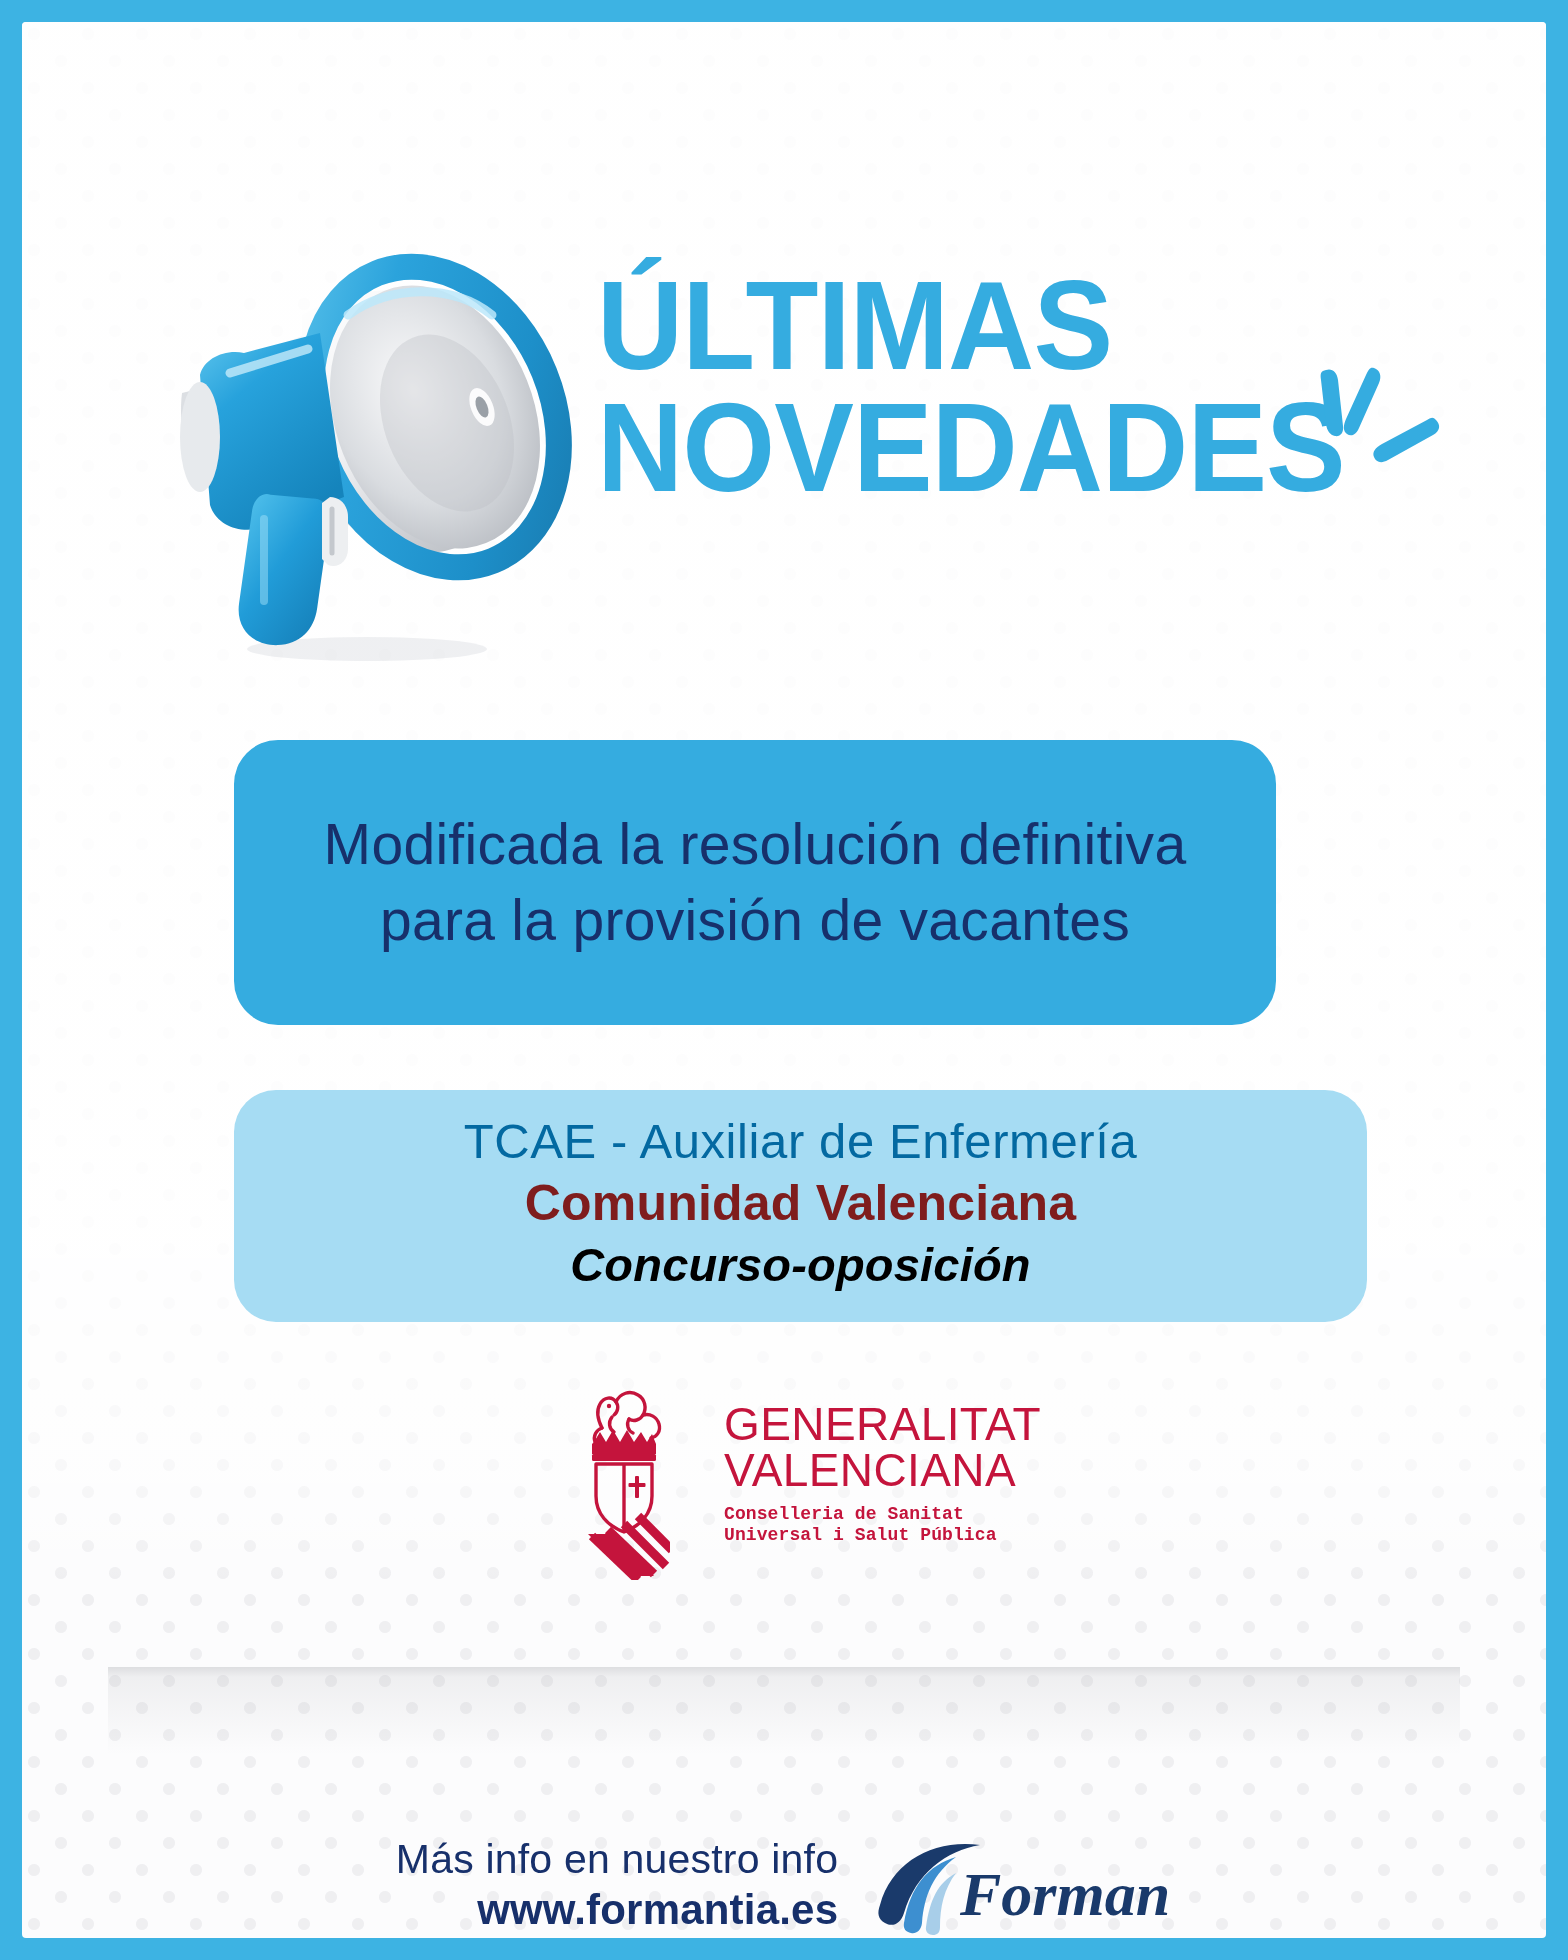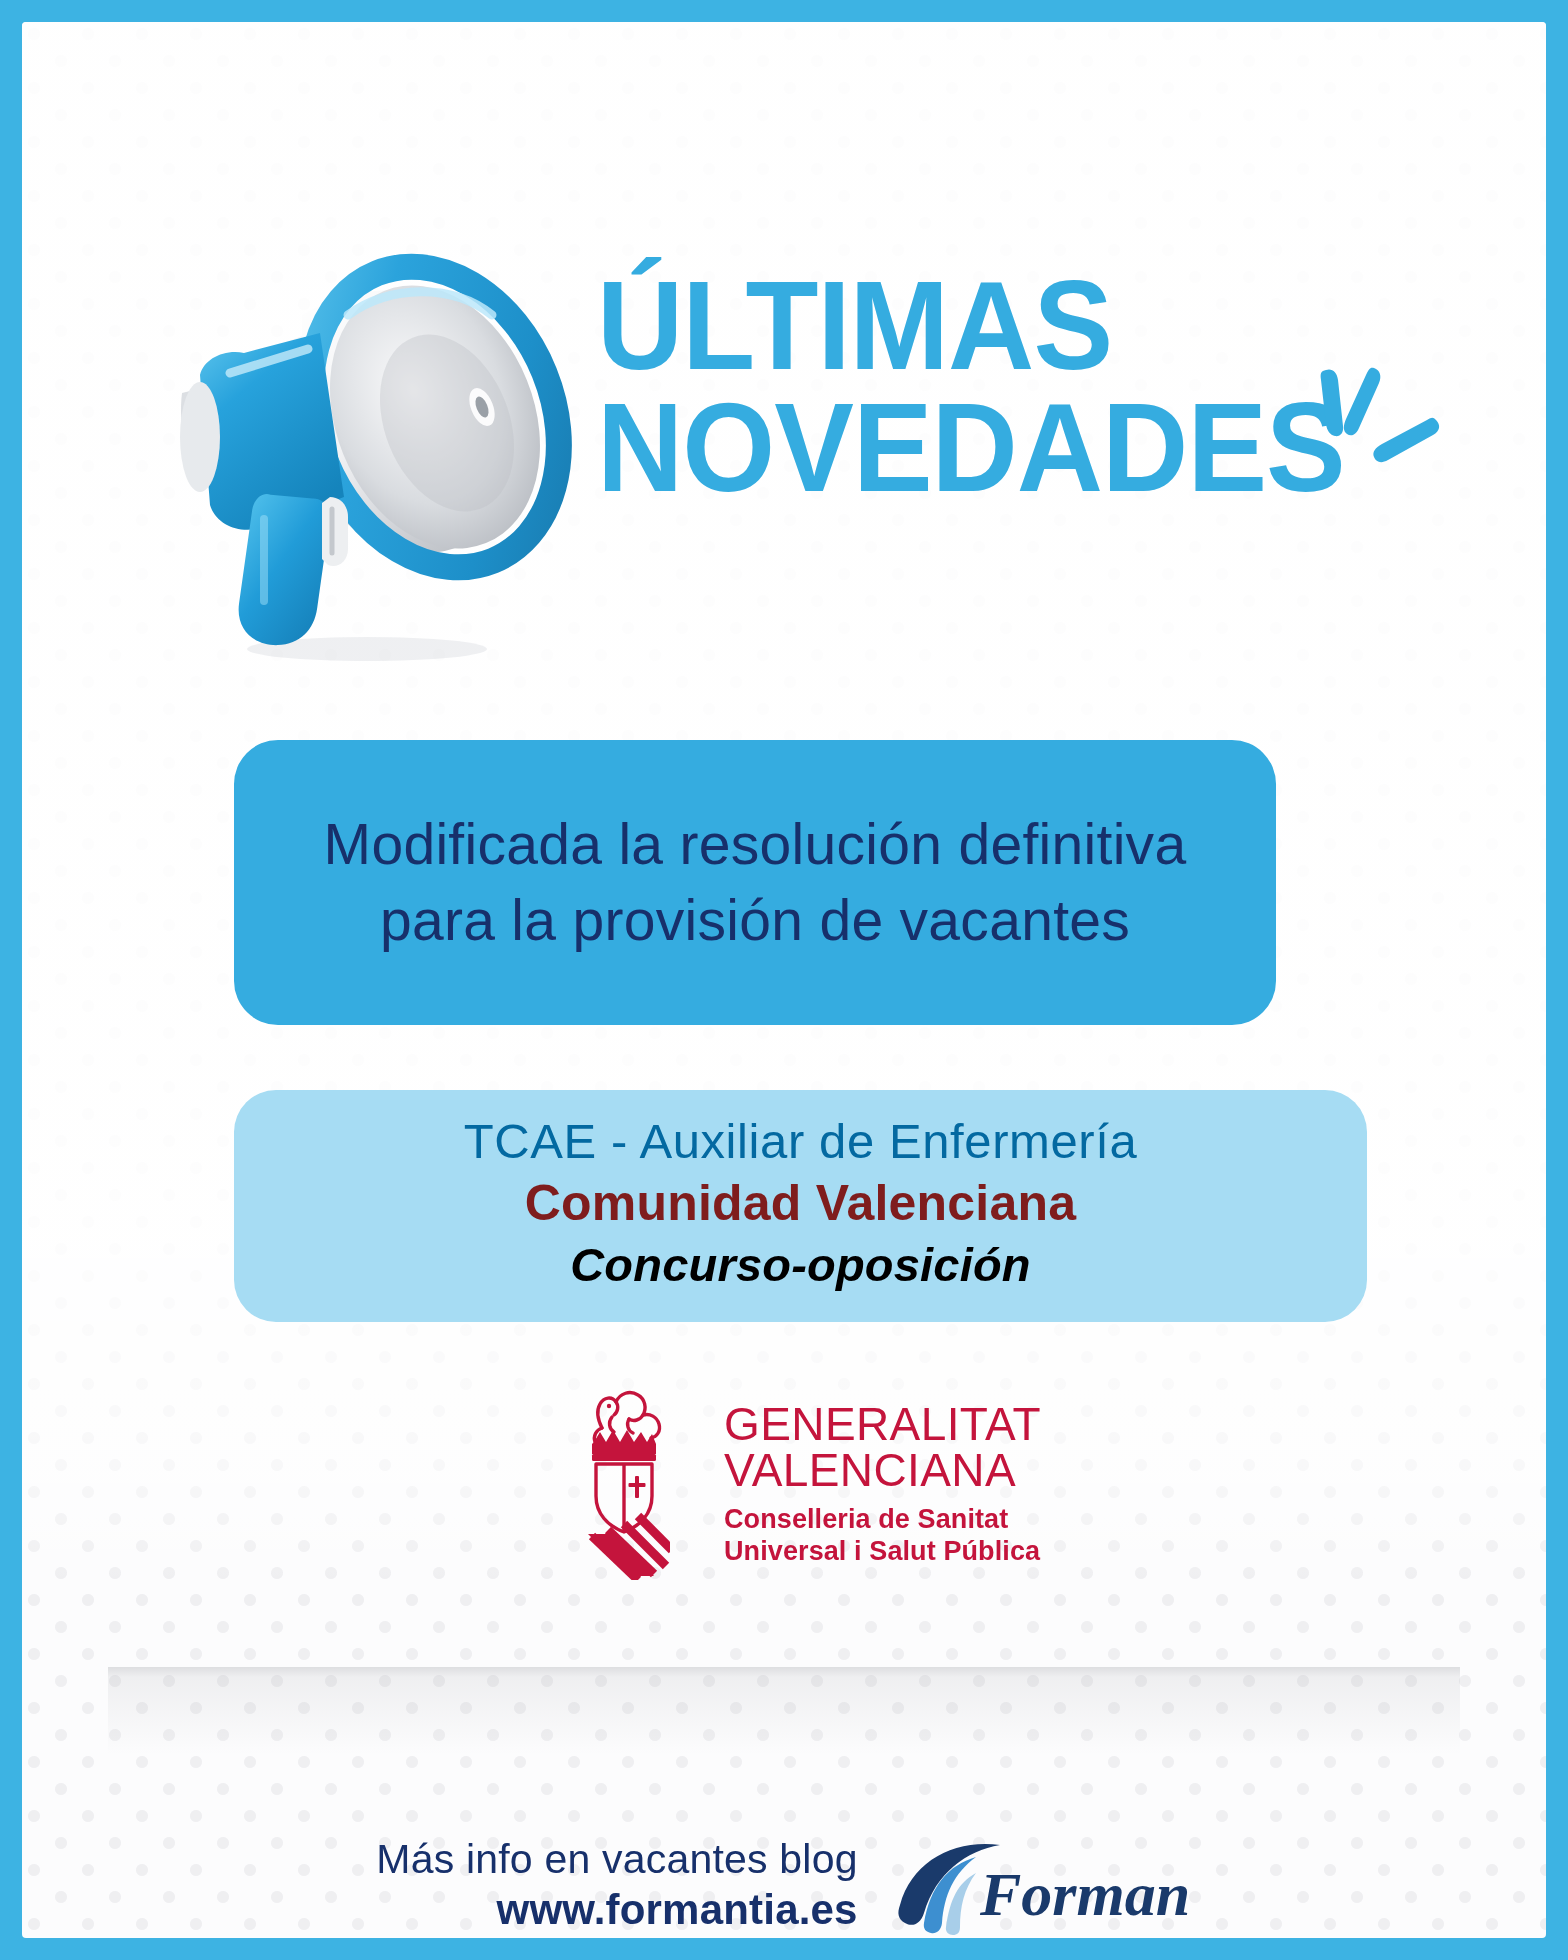--- a/index.html
+++ b/index.html
@@ -196,23 +196,23 @@
     color: #C4143C;
   }
   .gva-name {
     font-family: "Liberation Sans", sans-serif;
     font-weight: 400;
     font-size: 46px;
     line-height: 0.99;
     letter-spacing: 0.4px;
   }
   .gva-sub {
-    font-family: Liberation Sans, sans-serif;
+    font-family: Liberation Mono, monospace;
     font-weight: 700;
-    font-size: 27px;
+    font-size: 18px;
     line-height: 1.18;
     margin-top: 11px;
     letter-spacing: 0.1px;
   }
 
   
   .footer {
     position: absolute;
     left: 0;
     top: 1793px;
@@ -390,21 +390,21 @@
       <div class="gva-text">
         <div class="gva-name">GENERALITAT</div>
         <div class="gva-name">VALENCIANA</div>
         <div class="gva-sub">Conselleria de Sanitat</div>
         <div class="gva-sub" style="margin-top:0">Universal i Salut Pública</div>
       </div>
     </div>
 
     <div class="footer">
       <div class="footer-text">
-        <div class="footer-line-1">Más info en vacantes blog</div>
+        <div class="footer-line-1">Más info en nuestro info</div>
         <div class="footer-line-2">www.formantia.es</div>
       </div>
 
       <svg class="formantia-logo" viewBox="0 0 300 108">
 
         <g>
           <path d="M8 74 C20 30 62 8 108 14 C74 20 44 42 32 82 C28 94 20 96 13 92 C6 88 5 82 8 74 Z" fill="#1A3A6B"></path>
           <path d="M32 92 C38 56 56 34 84 26 C62 42 52 64 50 92 C49 100 44 103 39 102 C34 101 31 98 32 92 Z" fill="#3D8FD0"></path>
           <path d="M54 96 C58 68 66 52 84 42 C72 58 68 76 68 96 C68 102 65 104 61 104 C57 104 53 101 54 96 Z" fill="#A8CEE9"></path>
         </g>

